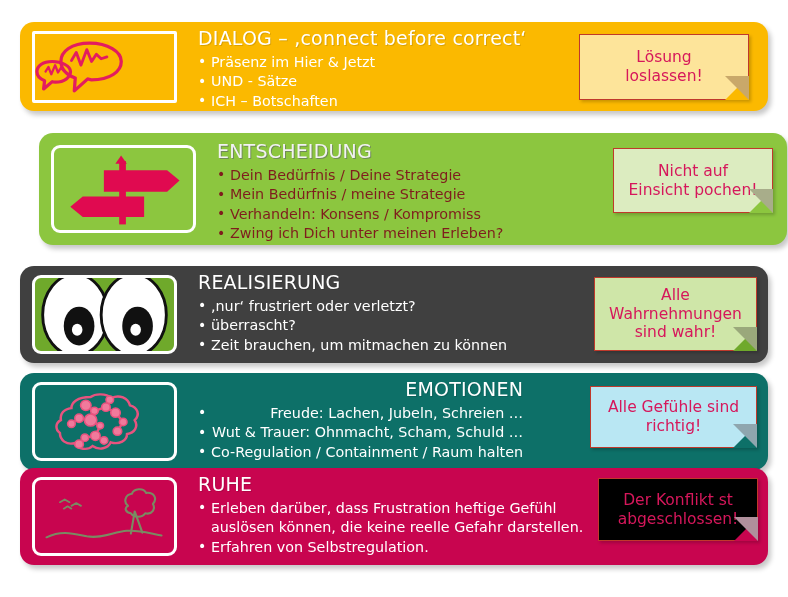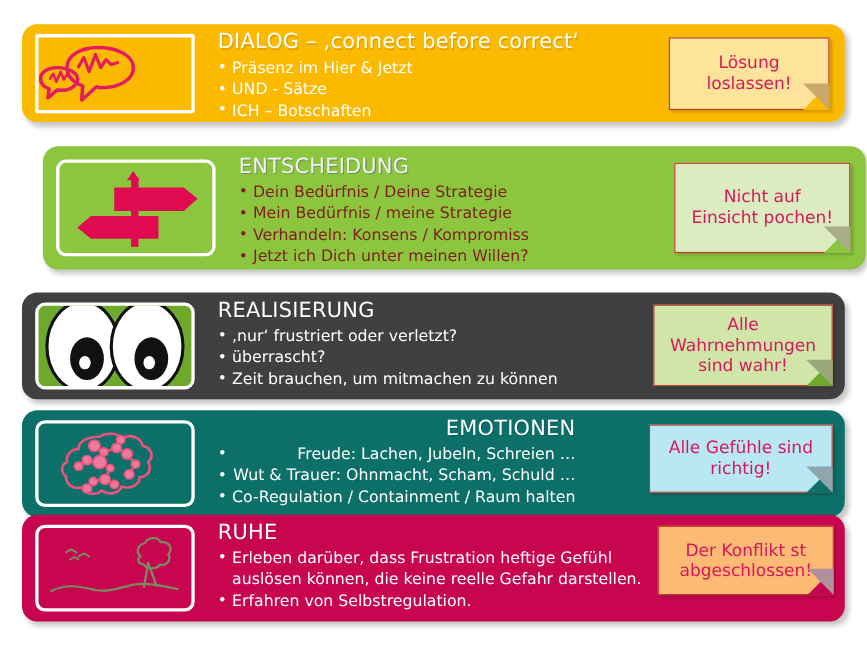--- a/index.html
+++ b/index.html
@@ -142,21 +142,21 @@
 
     <div class="textblock" style="top:6px;">
       <div class="heading">DIALOG – ,connect before correct‘</div>
       <ul class="bullets">
         <li>Präsenz im Hier &amp; Jetzt</li>
         <li>UND - Sätze</li>
         <li>ICH – Botschaften</li>
       </ul>
     </div>
 
-    <div class="note" style="top:12px; left:588px; width:146px; height:66px; background:#fde49a;">
+    <div class="note" style="top:12px; left:559px; width:170px; height:66px; background:#fde49a;">
       <span class="note-text">Lösung
 loslassen!</span>
       <span class="fold" style="border-width:0 0 24px 24px; border-color:transparent transparent #fbb900 transparent;"></span>
       <span class="fold-edge" style="border-width:24px 0 0 24px; border-left-color:transparent; border-top-color:#c9a86a;"></span>
     </div>
   </div>
 
   <div class="bar t-dark" style="top:133px; height:112px; background:#8cc63f;margin-left:19px;">
 
     <div class="icon-frame" style="top:12px; left:12px; width:145px; height:88px; background:#8cc63f;">
@@ -169,25 +169,25 @@
         </g>
       </svg>
     </div>
 
     <div class="textblock" style="top:8px;">
       <div class="heading">ENTSCHEIDUNG</div>
       <ul class="bullets">
         <li>Dein Bedürfnis / Deine Strategie</li>
         <li>Mein Bedürfnis / meine Strategie</li>
         <li>Verhandeln: Konsens / Kompromiss</li>
-        <li>Jetzt ich Dich unter meinen Willen?</li>
-      </ul>
-    </div>
-
-    <div class="note" style="top:15px; left:574px; width:160px; height:82px; background:#dcecc0;">
+        <li>Zwing ich Dich unter meinen Erleben?</li>
+      </ul>
+    </div>
+
+    <div class="note" style="top:15px; left:574px; width:160px; height:65px; background:#dcecc0;">
       <span class="note-text">Nicht auf
 Einsicht pochen!</span>
       <span class="fold" style="border-width:0 0 24px 24px; border-color:transparent transparent #8cc63f transparent;"></span>
       <span class="fold-edge" style="border-width:24px 0 0 24px; border-left-color:transparent; border-top-color:#a8ad8a;"></span>
     </div>
   </div>
 
   <div class="bar t-white" style="top:266px; height:97px; background:#404040;">
 
     <div class="icon-frame" style="top:9px; left:12px; width:145px; height:79px; background:#6fa92b;">
@@ -290,21 +290,21 @@
 
     <div class="textblock" style="top:6px;">
       <div class="heading">RUHE</div>
       <ul class="bullets">
         <li>Erleben darüber, dass Frustration heftige Gefühl
 auslösen können, die keine reelle Gefahr darstellen.</li>
         <li>Erfahren von Selbstregulation.</li>
       </ul>
     </div>
 
-    <div class="note" style="top:10px; left:578px; width:160px; height:63px; background:#fdba74;">
+    <div class="note" style="top:10px; left:578px; width:160px; height:63px; background:#000000;">
       <span class="note-text">Der Konflikt st
 abgeschlossen!</span>
       <span class="fold" style="border-width:0 0 24px 24px; border-color:transparent transparent #c8054f transparent;"></span>
       <span class="fold-edge" style="border-width:24px 0 0 24px; border-left-color:transparent; border-top-color:#b0909c;"></span>
     </div>
   </div>
 
 </div>
 
 </body></html>

